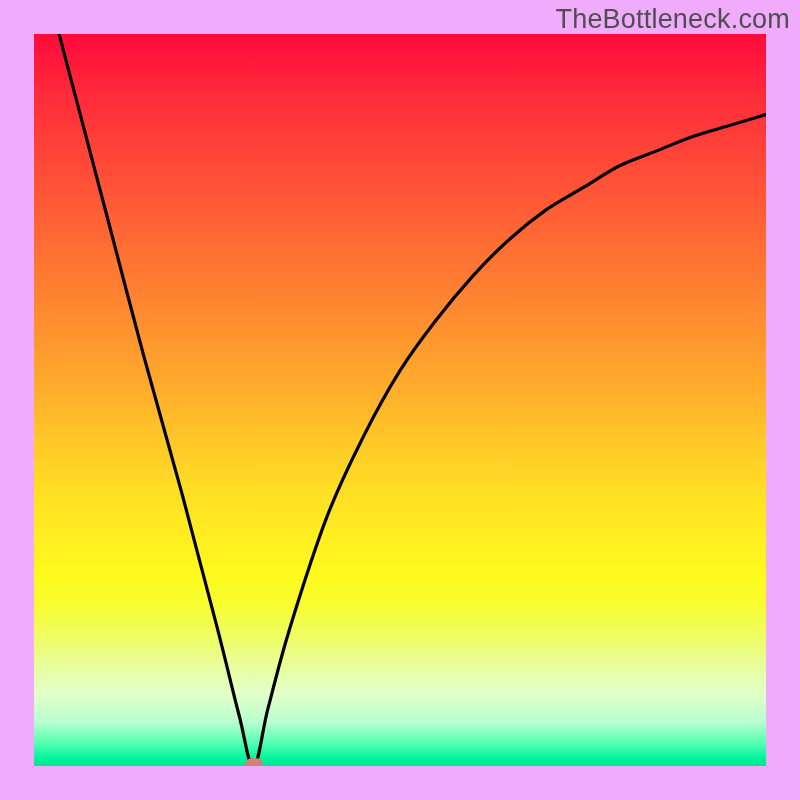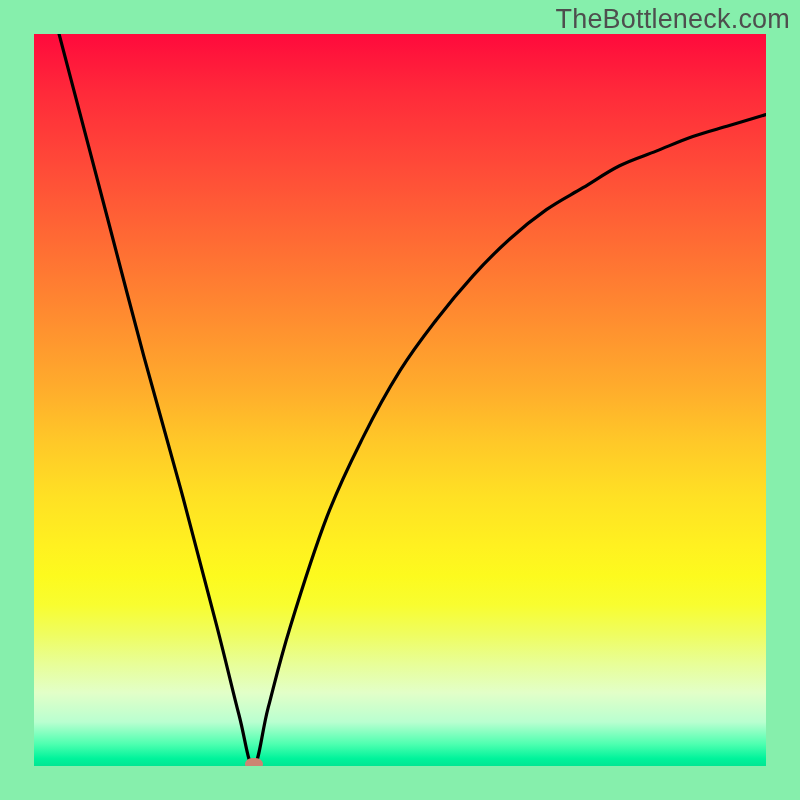--- a/index.html
+++ b/index.html
@@ -8,21 +8,21 @@
     width: 800px;
     height: 800px;
     background: #000;
     font-family: Arial, Helvetica, sans-serif;
     overflow: hidden;
   }
   .frame {
     position: relative;
     width: 800px;
     height: 800px;
-    background: #86efac;
+    background: #f0abfc;
   }
   .watermark {
     position: absolute;
     top: 4px;
     right: 10px;
     color: #4e4e4e;
     font-size: 27px;
     font-weight: 400;
     letter-spacing: 0.2px;
     z-index: 10;

